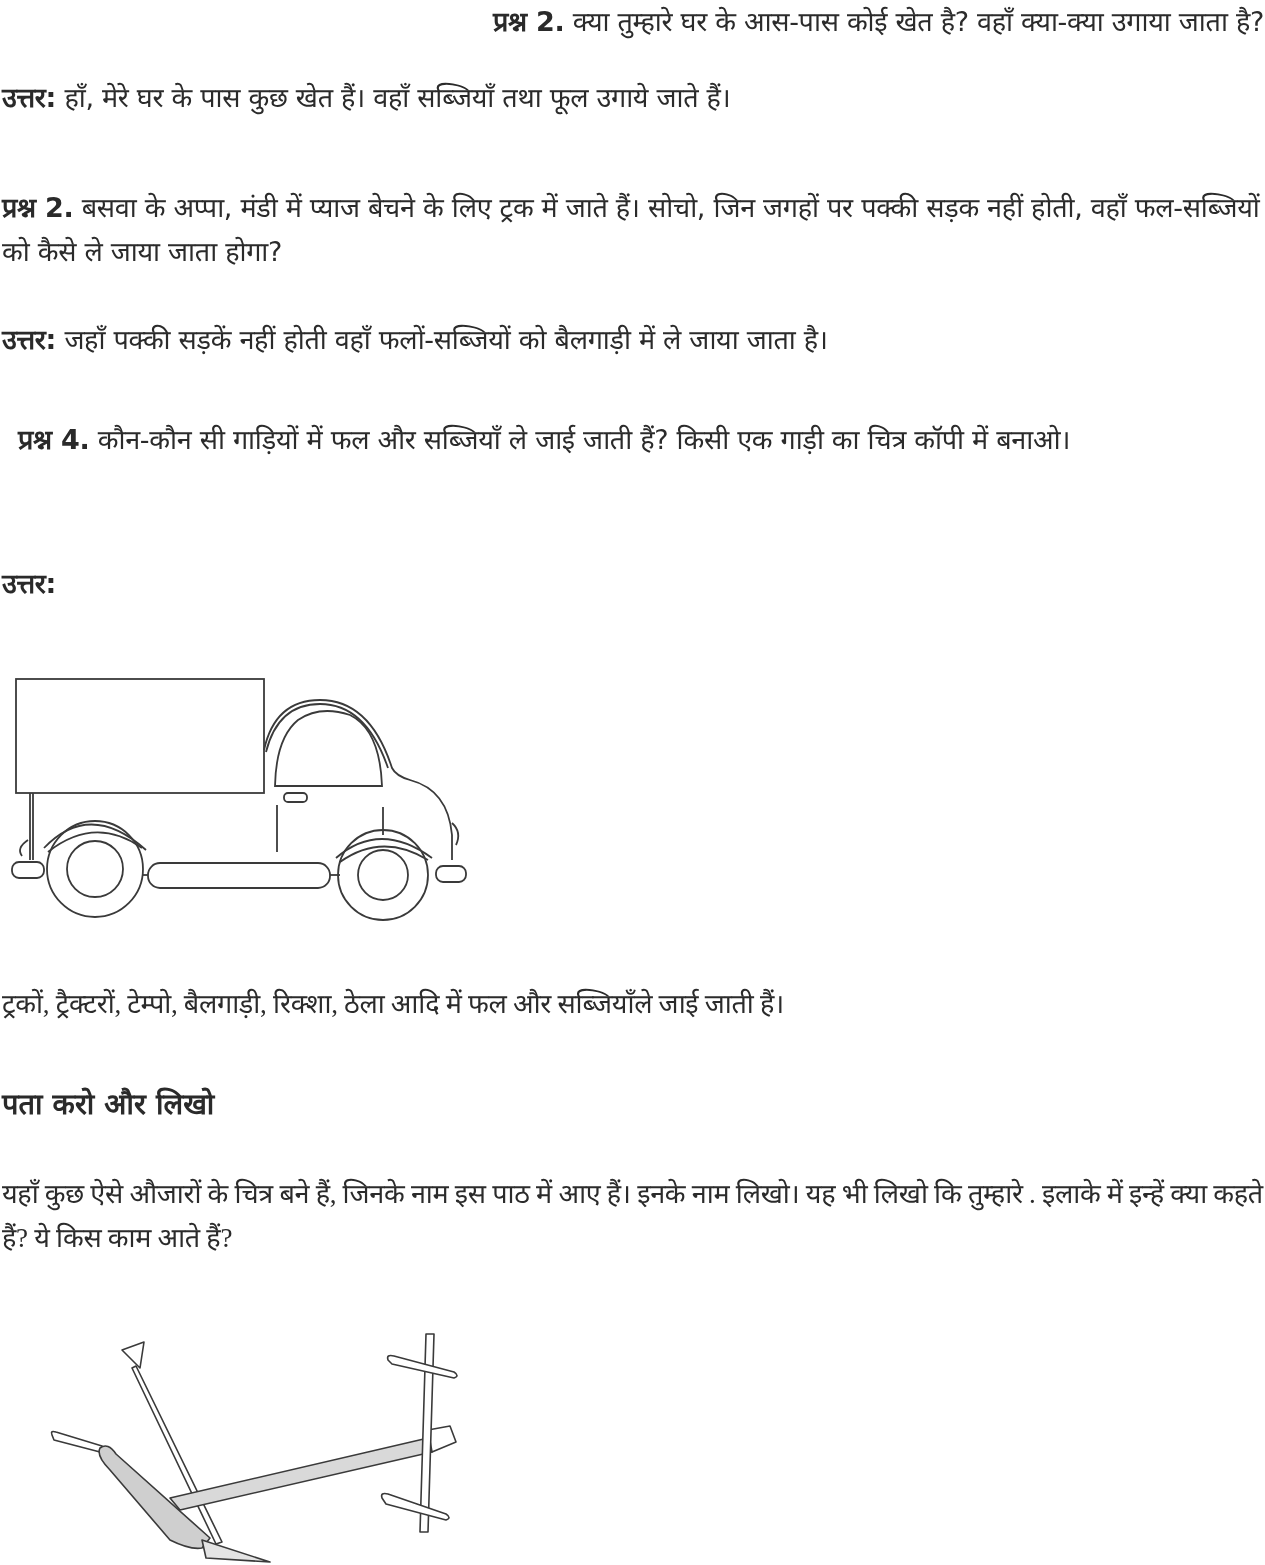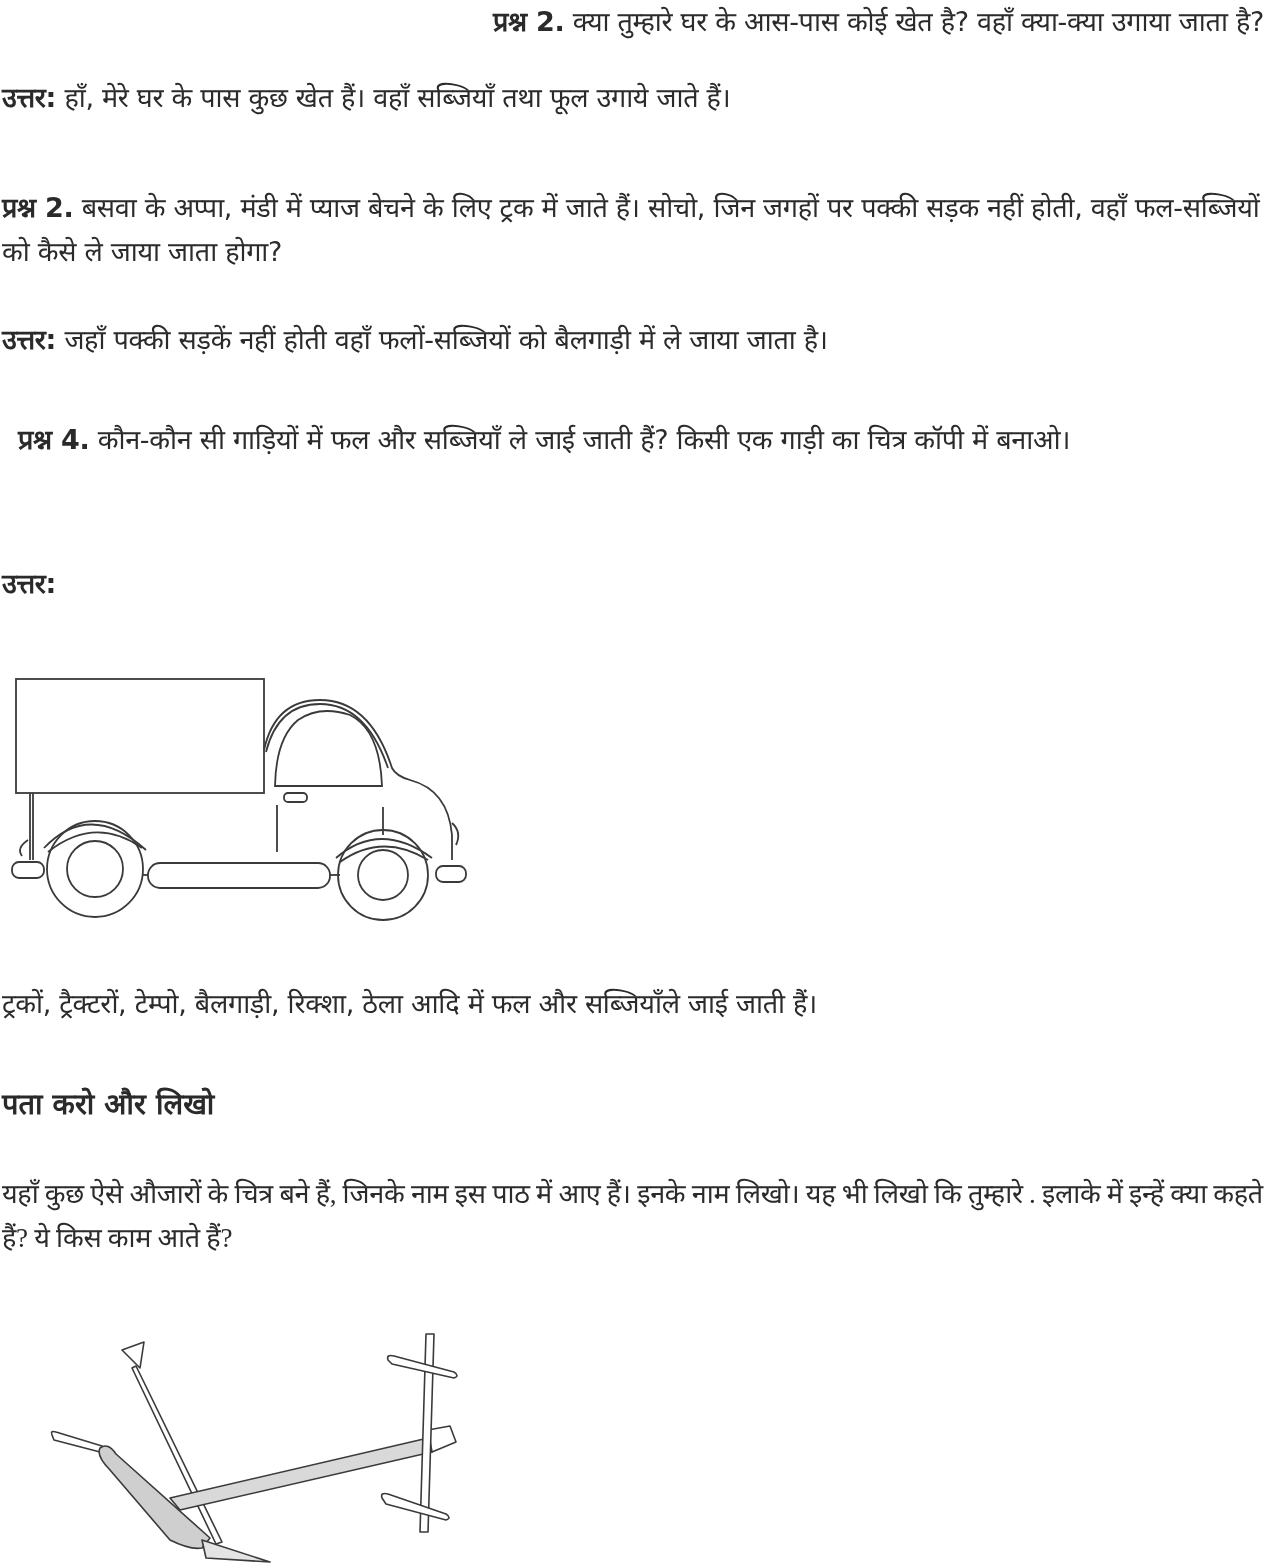--- a/index.html
+++ b/index.html
@@ -111,21 +111,21 @@
 
       <rect x="148" y="203" width="182" height="25" rx="12"></rect>
       <line x1="143" y1="215" x2="148" y2="215"></line>
       <line x1="330" y1="215" x2="340" y2="215"></line>
 
       <path d="M28 180 Q16 188 22 196"></path>
     </g>
   </svg>
 </div>
 
-<div class="para" style="top:982px;">ट्रकों, ट्रैक्टरों, टेम्पो, बैलगाड़ी, रिक्शा, ठेला आदि में फल और सब्जियाँले जाई जाती हैं।</div>
+<div class="para" style="top:982px;font-family:Liberation Serif, serif;">ट्रकों, ट्रैक्टरों, टेम्पो, बैलगाड़ी, रिक्शा, ठेला आदि में फल और सब्जियाँले जाई जाती हैं।</div>
 
 <div class="heading" style="top:1082px;text-align:right;">पता करो और लिखो</div>
 <div class="para" style="top:1172px;font-family:Liberation Serif, serif;">यहाँ कुछ ऐसे औजारों के चित्र बने हैं, जिनके नाम इस पाठ में आए हैं। इनके नाम लिखो। यह भी लिखो कि तुम्हारे . इलाके में इन्हें क्या कहते हैं? ये किस काम आते हैं?</div>
 
 <div class="figure" style="left:30px; top:1320px; width:450px; height:245px;">
   <svg width="450" height="245" viewBox="0 0 450 245">
     <g stroke="#3a3a3a" stroke-width="1.6" stroke-linejoin="round">
 
       <path d="M92 30 L114 22 L110 48 Z" fill="#ffffff"></path>
 

